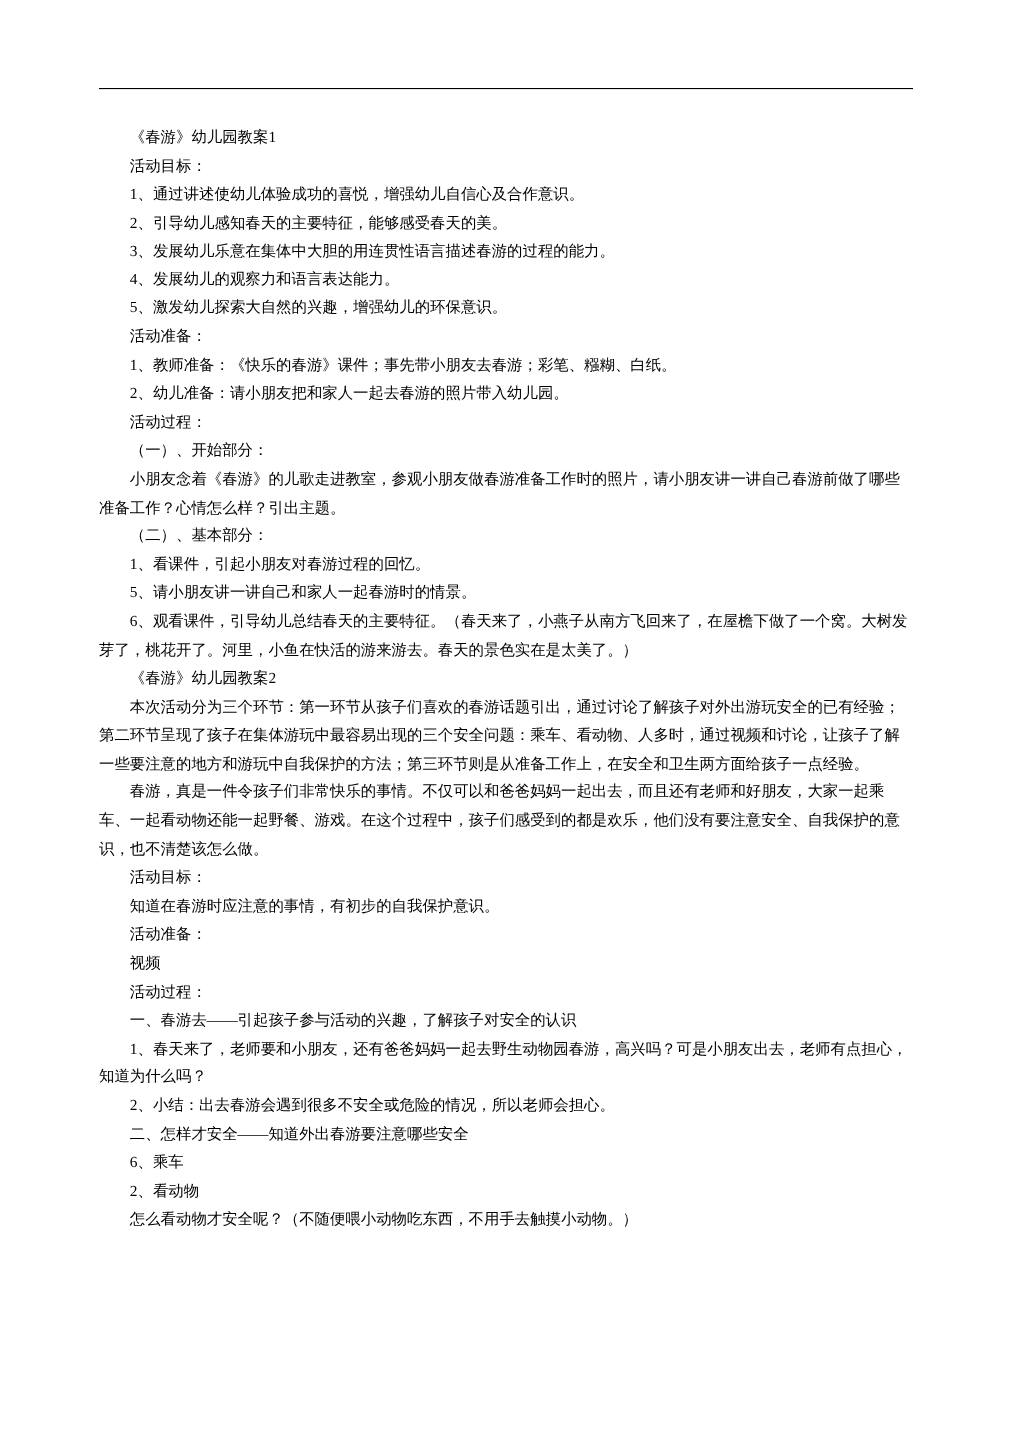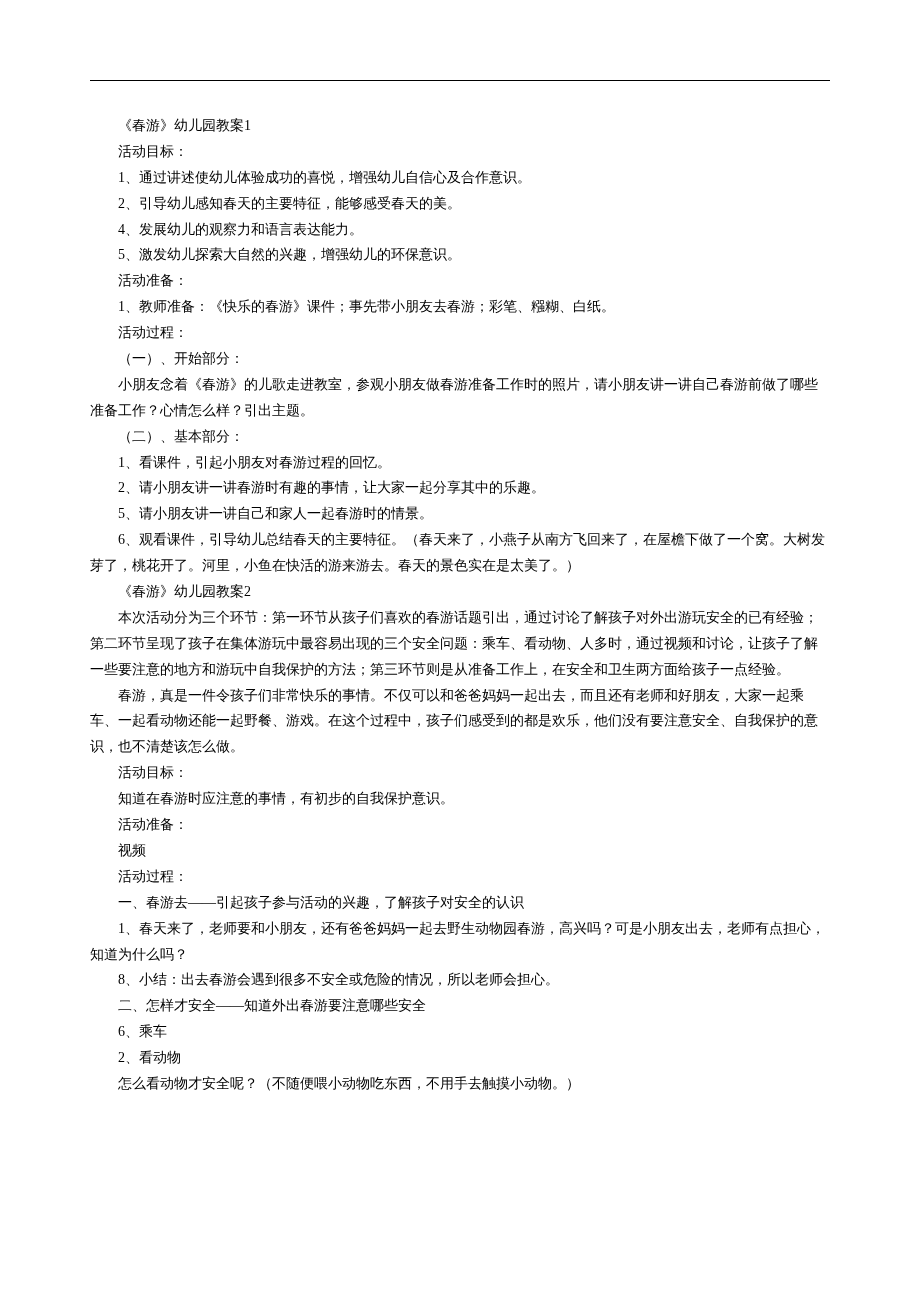--- a/index.html
+++ b/index.html
@@ -27,40 +27,41 @@
 </head>
 <body>
 
 <hr class="hr-line">
 
 <div id="content">
     <p class="para">《春游》幼儿园教案1</p>
     <p class="para">活动目标：</p>
     <p class="para">1、通过讲述使幼儿体验成功的喜悦，增强幼儿自信心及合作意识。</p>
     <p class="para">2、引导幼儿感知春天的主要特征，能够感受春天的美。</p>
+    <p class="para">3、发展幼儿乐意在集体中大胆的用连贯性语言描述春游的过程的能力。</p>
     <p class="para">4、发展幼儿的观察力和语言表达能力。</p>
     <p class="para">5、激发幼儿探索大自然的兴趣，增强幼儿的环保意识。</p>
     <p class="para">活动准备：</p>
     <p class="para">1、教师准备：《快乐的春游》课件；事先带小朋友去春游；彩笔、糨糊、白纸。</p>
+    <p class="para">2、幼儿准备：请小朋友把和家人一起去春游的照片带入幼儿园。</p>
     <p class="para">活动过程：</p>
     <p class="para">（一）、开始部分：</p>
     <p class="para">小朋友念着《春游》的儿歌走进教室，参观小朋友做春游准备工作时的照片，请小朋友讲一讲自己春游前做了哪些准备工作？心情怎么样？引出主题。</p>
     <p class="para">（二）、基本部分：</p>
     <p class="para">1、看课件，引起小朋友对春游过程的回忆。</p>
-    <p class="para">2、请小朋友讲一讲春游时有趣的事情，让大家一起分享其中的乐趣。</p>
     <p class="para">5、请小朋友讲一讲自己和家人一起春游时的情景。</p>
     <p class="para">6、观看课件，引导幼儿总结春天的主要特征。（春天来了，小燕子从南方飞回来了，在屋檐下做了一个窝。大树发芽了，桃花开了。河里，小鱼在快活的游来游去。春天的景色实在是太美了。）</p>
     <p class="para">《春游》幼儿园教案2</p>
     <p class="para">本次活动分为三个环节：第一环节从孩子们喜欢的春游话题引出，通过讨论了解孩子对外出游玩安全的已有经验；第二环节呈现了孩子在集体游玩中最容易出现的三个安全问题：乘车、看动物、人多时，通过视频和讨论，让孩子了解一些要注意的地方和游玩中自我保护的方法；第三环节则是从准备工作上，在安全和卫生两方面给孩子一点经验。</p>
     <p class="para">春游，真是一件令孩子们非常快乐的事情。不仅可以和爸爸妈妈一起出去，而且还有老师和好朋友，大家一起乘车、一起看动物还能一起野餐、游戏。在这个过程中，孩子们感受到的都是欢乐，他们没有要注意安全、自我保护的意识，也不清楚该怎么做。</p>
     <p class="para">活动目标：</p>
     <p class="para">知道在春游时应注意的事情，有初步的自我保护意识。</p>
     <p class="para">活动准备：</p>
     <p class="para">视频</p>
     <p class="para">活动过程：</p>
     <p class="para">一、春游去——引起孩子参与活动的兴趣，了解孩子对安全的认识</p>
     <p class="para">1、春天来了，老师要和小朋友，还有爸爸妈妈一起去野生动物园春游，高兴吗？可是小朋友出去，老师有点担心，知道为什么吗？</p>
-    <p class="para">8、小结：出去春游会遇到很多不安全或危险的情况，所以老师会担心。</p>
+    <p class="para">2、小结：出去春游会遇到很多不安全或危险的情况，所以老师会担心。</p>
     <p class="para">二、怎样才安全——知道外出春游要注意哪些安全</p>
     <p class="para">6、乘车</p>
     <p class="para">2、看动物</p>
     <p class="para">怎么看动物才安全呢？（不随便喂小动物吃东西，不用手去触摸小动物。）</p>
   </div>
 
 </body></html>

